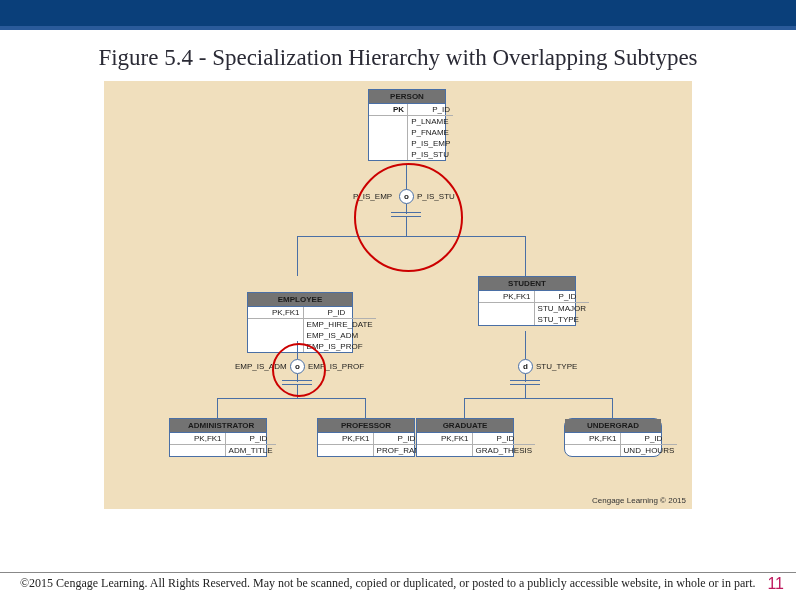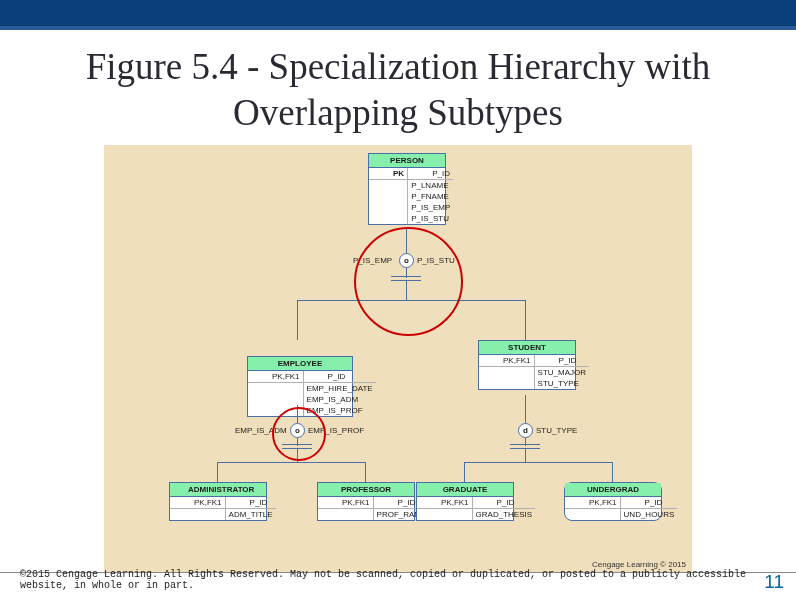--- a/index.html
+++ b/index.html
@@ -12,41 +12,41 @@
     position: relative;
     overflow: hidden;
   }
   .bluebar {
     height: 26px;
     background: #0a3f7a;
     border-bottom: 4px solid #2a5a9a;
   }
   .title {
     text-align: center;
-    font-size: 37px;
+    font-size: 23px;
     color: #2a2a35;
     margin: 14px 20px 8px;
     line-height: 1.25;
   }
   .diagram-area {
     width: 588px;
     height: 428px;
     margin: 0 auto;
     background: #f0dfbd;
     position: relative;
     font-family: Arial, sans-serif;
   }
   .entity {
     position: absolute;
     border: 1px solid #4a6fa5;
     background: #fff;
     font-size: 8px;
   }
   .entity .hdr {
-    background: #86efac;
+    background: #737373;
     text-align: center;
     font-size: 8px;
     padding: 2px 18px;
     border-bottom: 1px solid #4a6fa5;
     font-weight: bold;
     color: #1a1a1a;
   }
   .entity table {
     border-collapse: collapse;
     width: 100%;
@@ -103,31 +103,31 @@
     right: 6px;
     bottom: 4px;
     font-size: 8px;
     color: #333;
     font-family: Arial, sans-serif;
   }
   .footer-copy {
     position: absolute;
     bottom: 8px;
     left: 20px;
-    font-size: 10px;
-    font-family: Liberation Mono, monospace;
+    font-size: 12px;
+    font-family: Liberation Serif, serif;
     color: #222;
   }
   .slide-num {
     position: absolute;
     bottom: 6px;
     right: 12px;
-    font-size: 19px;
+    font-size: 16px;
     font-family: Arial, sans-serif;
-    color: #0369a1;
+    color: #be185d;
   }
   .footerline {
     position: absolute;
     left: 0;
     right: 0;
     bottom: 26px;
     height: 1px;
     background: #888;
   }
 </style>

